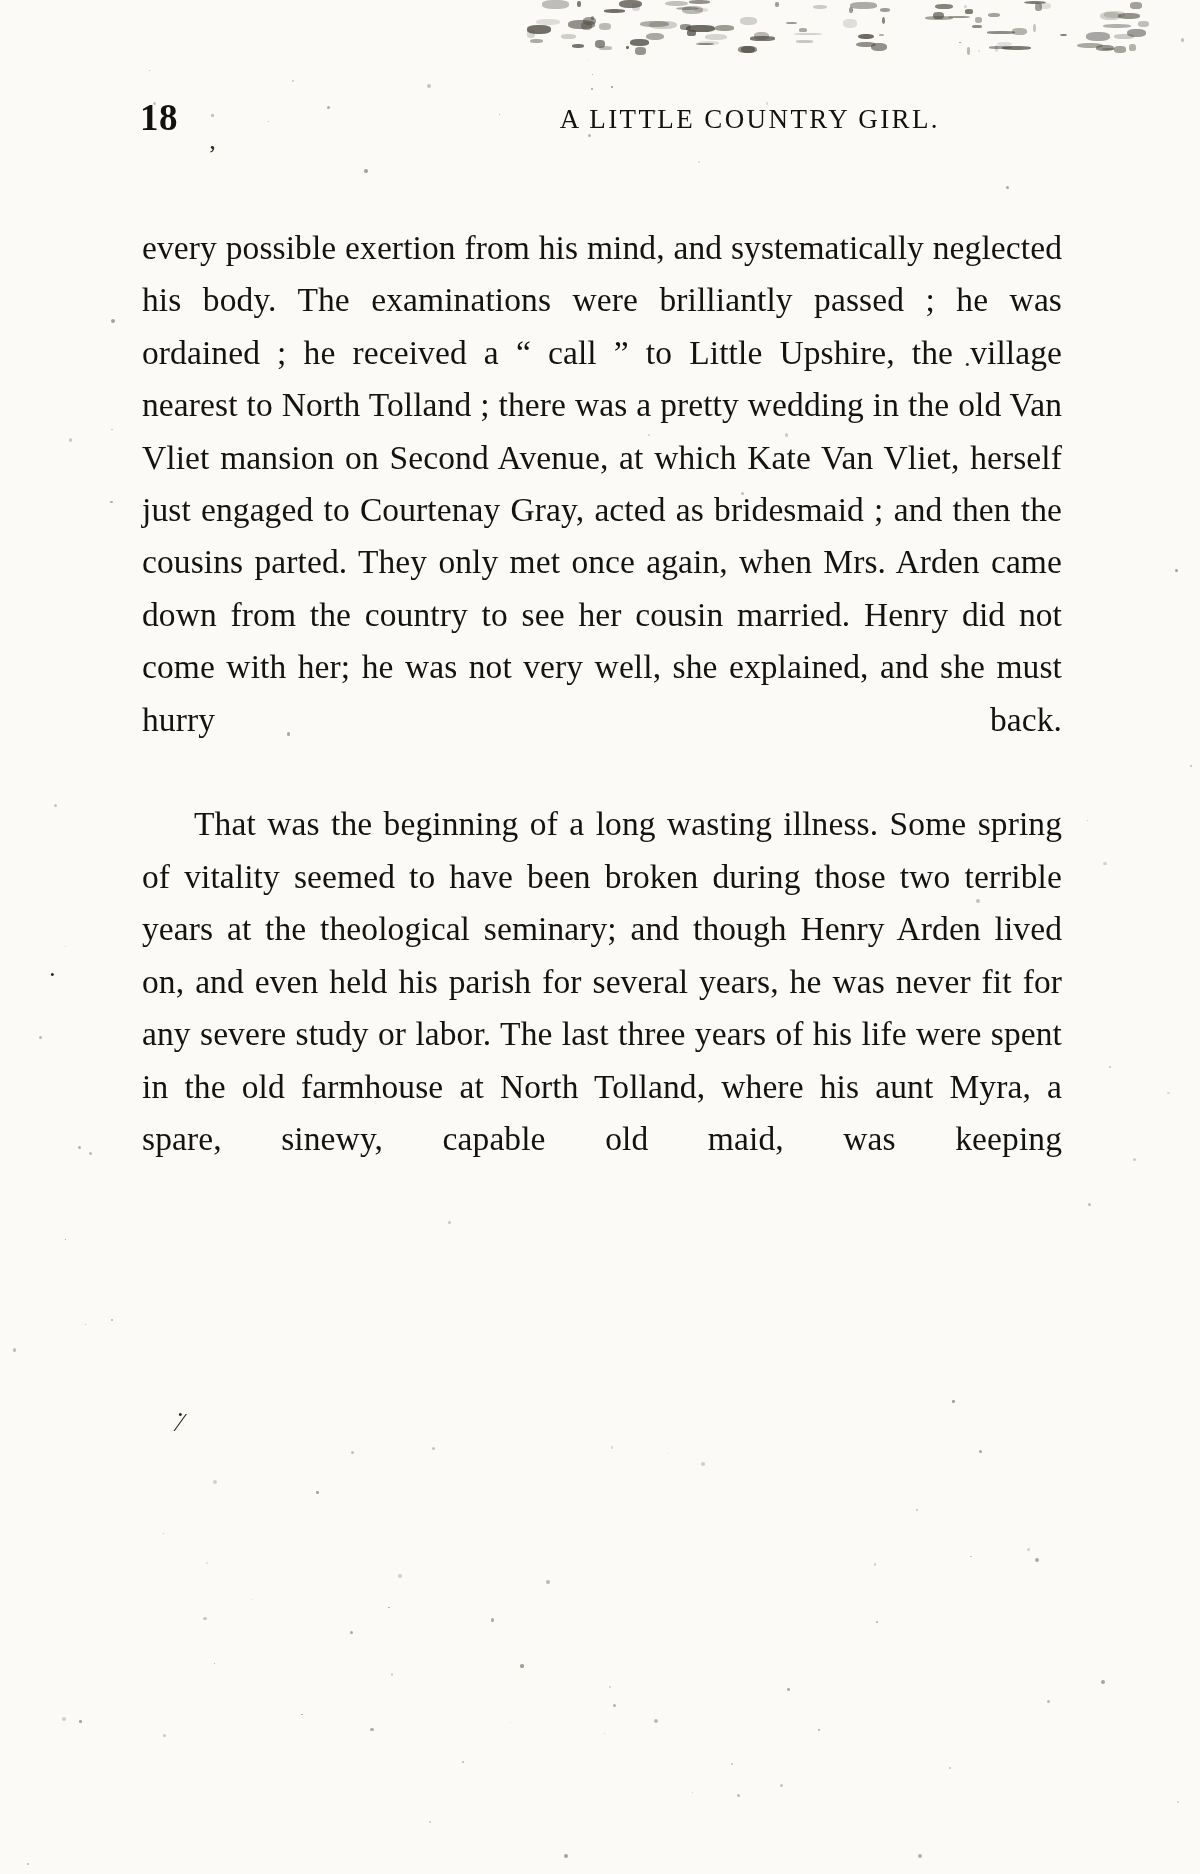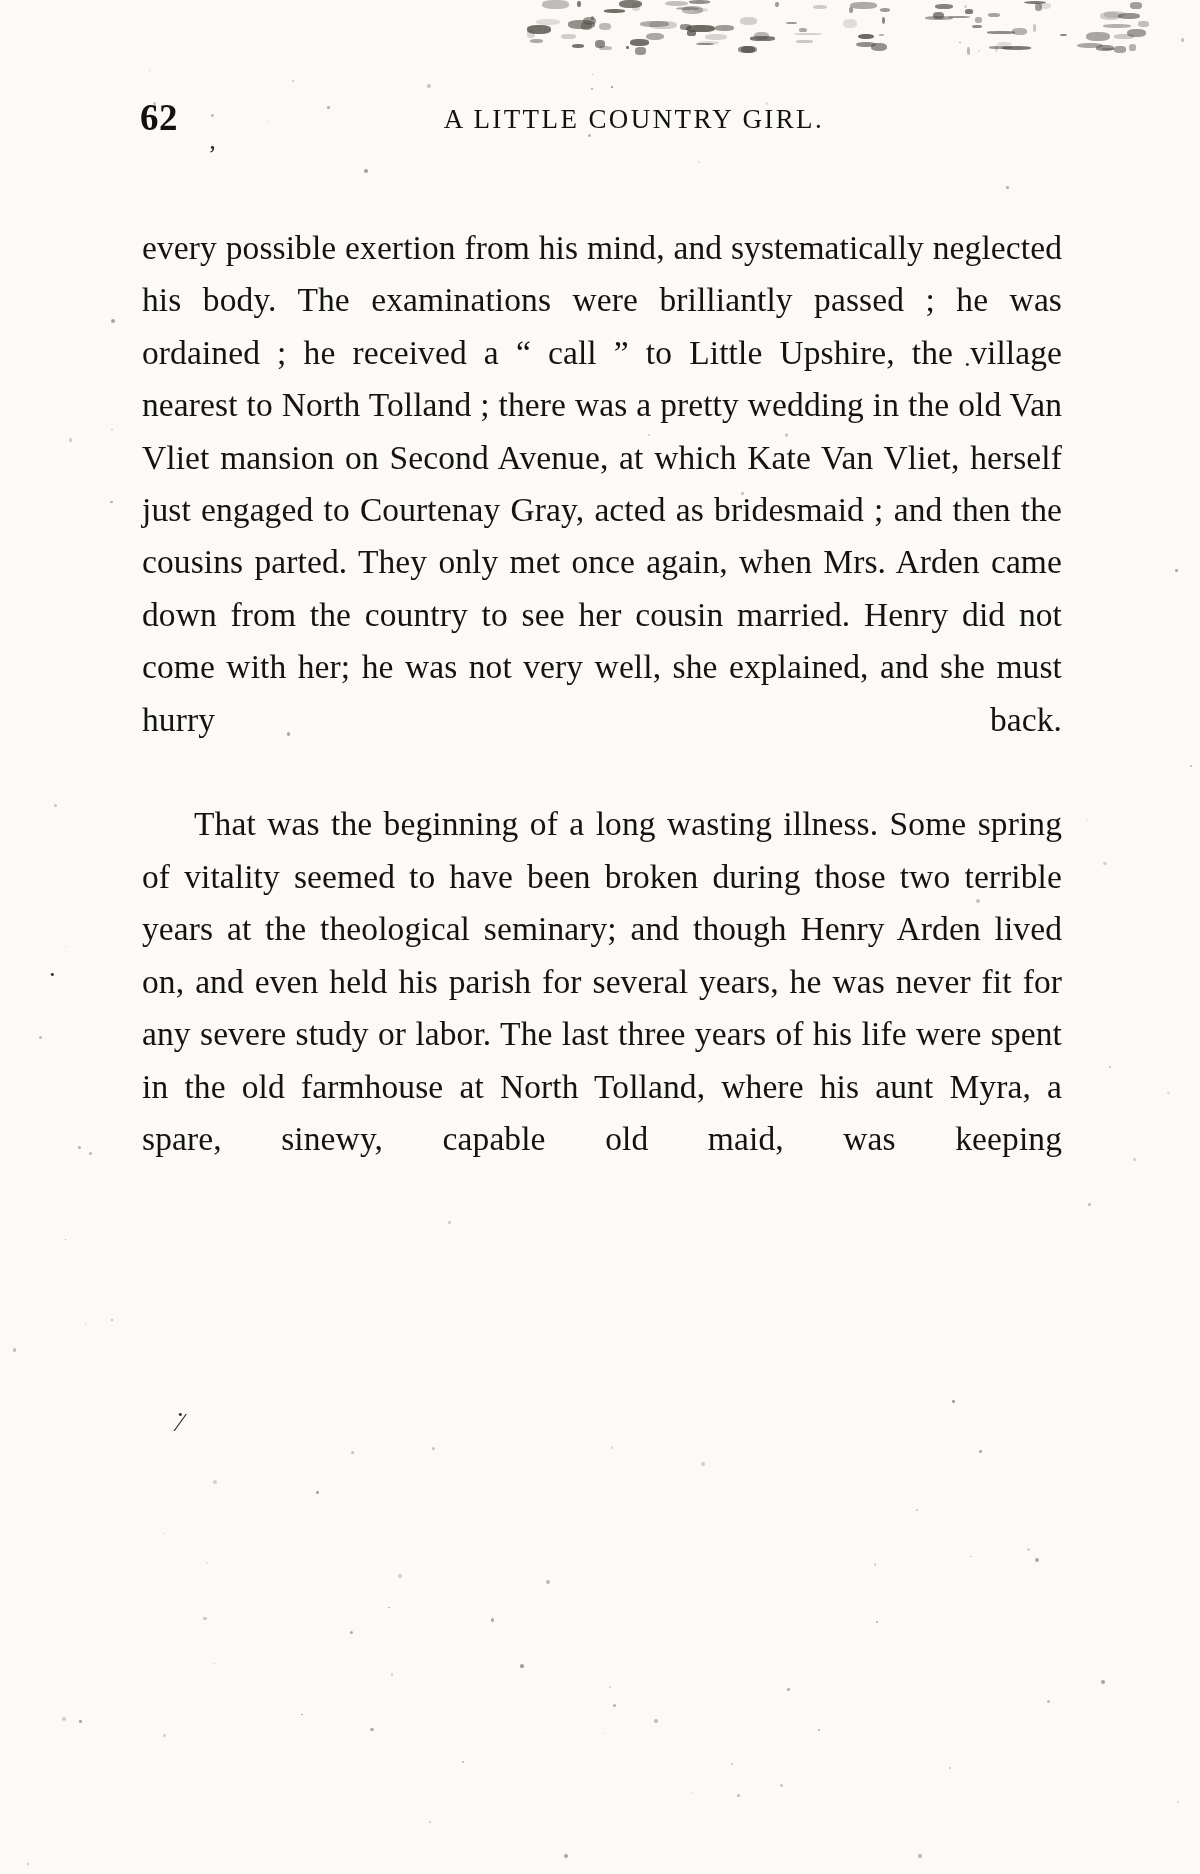--- a/index.html
+++ b/index.html
@@ -63,24 +63,24 @@
     position: absolute;
     left: 0;
     top: 0;
     font-size: 37px;
     font-weight: 700;
     letter-spacing: 0.5px;
     color: #13110d;
   }
   .running-head {
     position: absolute;
-    left: 174px;
+    left: 160px;
     top: 8px;
     width: 640px;
-    text-align: center;
+    text-align: right;
     font-size: 27px;
     letter-spacing: 2.4px;
     font-variant: small-caps;
     text-transform: uppercase;
     color: #14120e;
   }
 
   .body-text {
     position: absolute;
     left: 142px;
@@ -209,21 +209,21 @@
       <i style="left:451.6px;top:25.1px;width:10.0px;height:3.0px;opacity:0.63"></i>
       <i style="left:445.4px;top:9.2px;width:8.1px;height:4.7px;opacity:0.72"></i>
       <i style="left:105.5px;top:45.7px;width:3.1px;height:3.3px;opacity:0.79"></i>
       <i style="left:255.0px;top:2.1px;width:3.9px;height:4.8px;opacity:0.53"></i>
       <i style="left:48.4px;top:20.0px;width:26.8px;height:8.6px;opacity:0.60"></i>
       <i style="left:583.6px;top:10.7px;width:21.5px;height:7.0px;opacity:0.22"></i>
       <i style="left:156.1px;top:6.5px;width:23.1px;height:3.5px;opacity:0.46"></i>
     </div>
 
   <div class="header">
-    <div class="folio">62</div>
+    <div class="folio">18</div>
     <div class="running-head">A LITTLE COUNTRY GIRL.</div>
   </div>
 
   <div class="body-text">
     <p class="para">every possible exertion from his mind, and systematically neglected his body.  The examinations were brilliantly passed ; he was ordained ; he received a “ call ” to Little Upshire, the village nearest to North Tolland ; there was a pretty wedding in the old Van Vliet mansion on Second Avenue, at which Kate Van Vliet, herself just engaged to Courtenay Gray, acted as bridesmaid ; and then the cousins parted.  They only met once again, when Mrs. Arden came down from the country to see her cousin married.  Henry did not come with her; he was not very well, she explained, and she must hurry back.</p>
     <p class="para indent">That was the beginning of a long wasting illness.  Some spring of vitality seemed to have been broken during those two terrible years at the theological seminary; and though Henry Arden lived on, and even held his parish for several years, he was never fit for any severe study or labor.  The last three years of his life were spent in the old farmhouse at North Tolland, where his aunt Myra, a spare, sinewy, capable old maid, was keeping</p>
   </div>
 
   <div class="scan-noise" id="noise">
       <span class="speck" style="left:292.4px;top:80.0px;width:1.5px;height:1.5px;opacity:0.41"></span>

